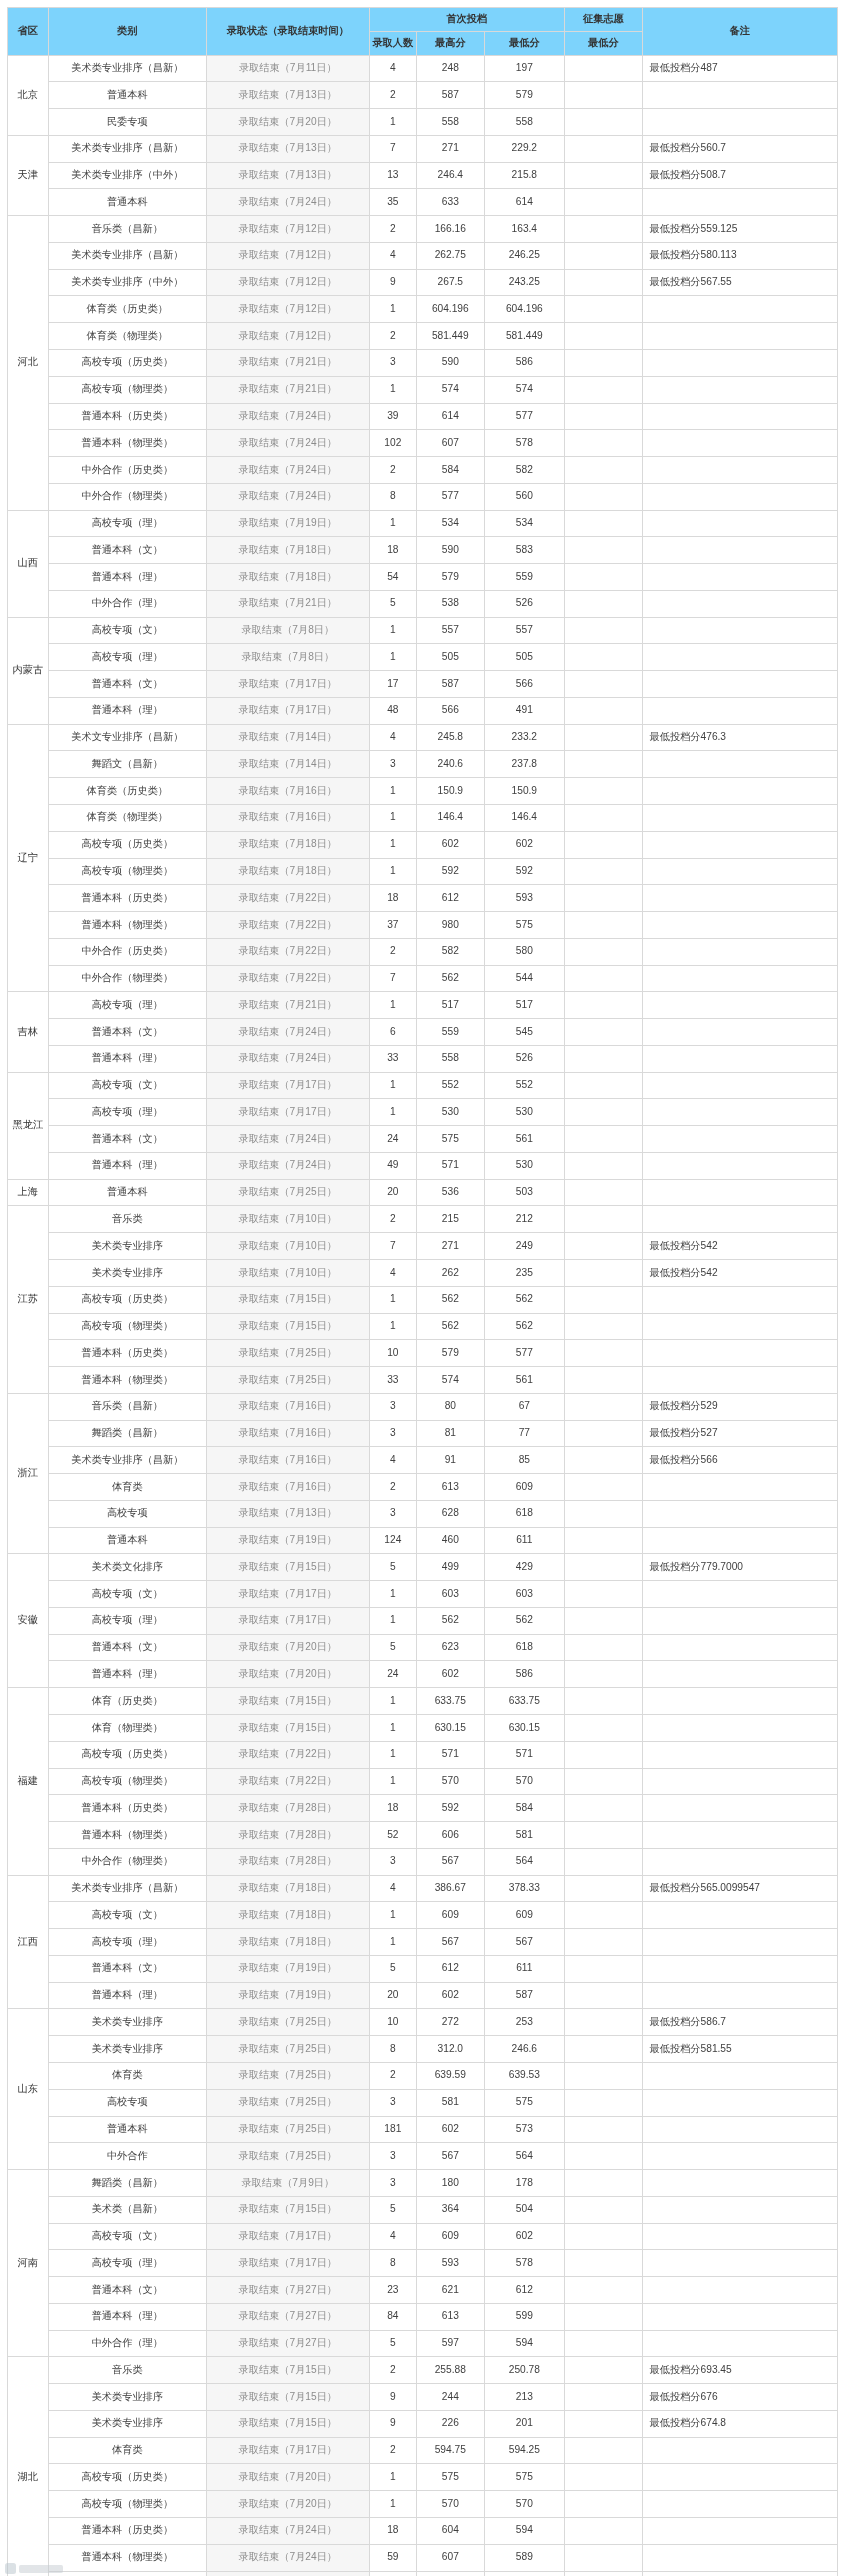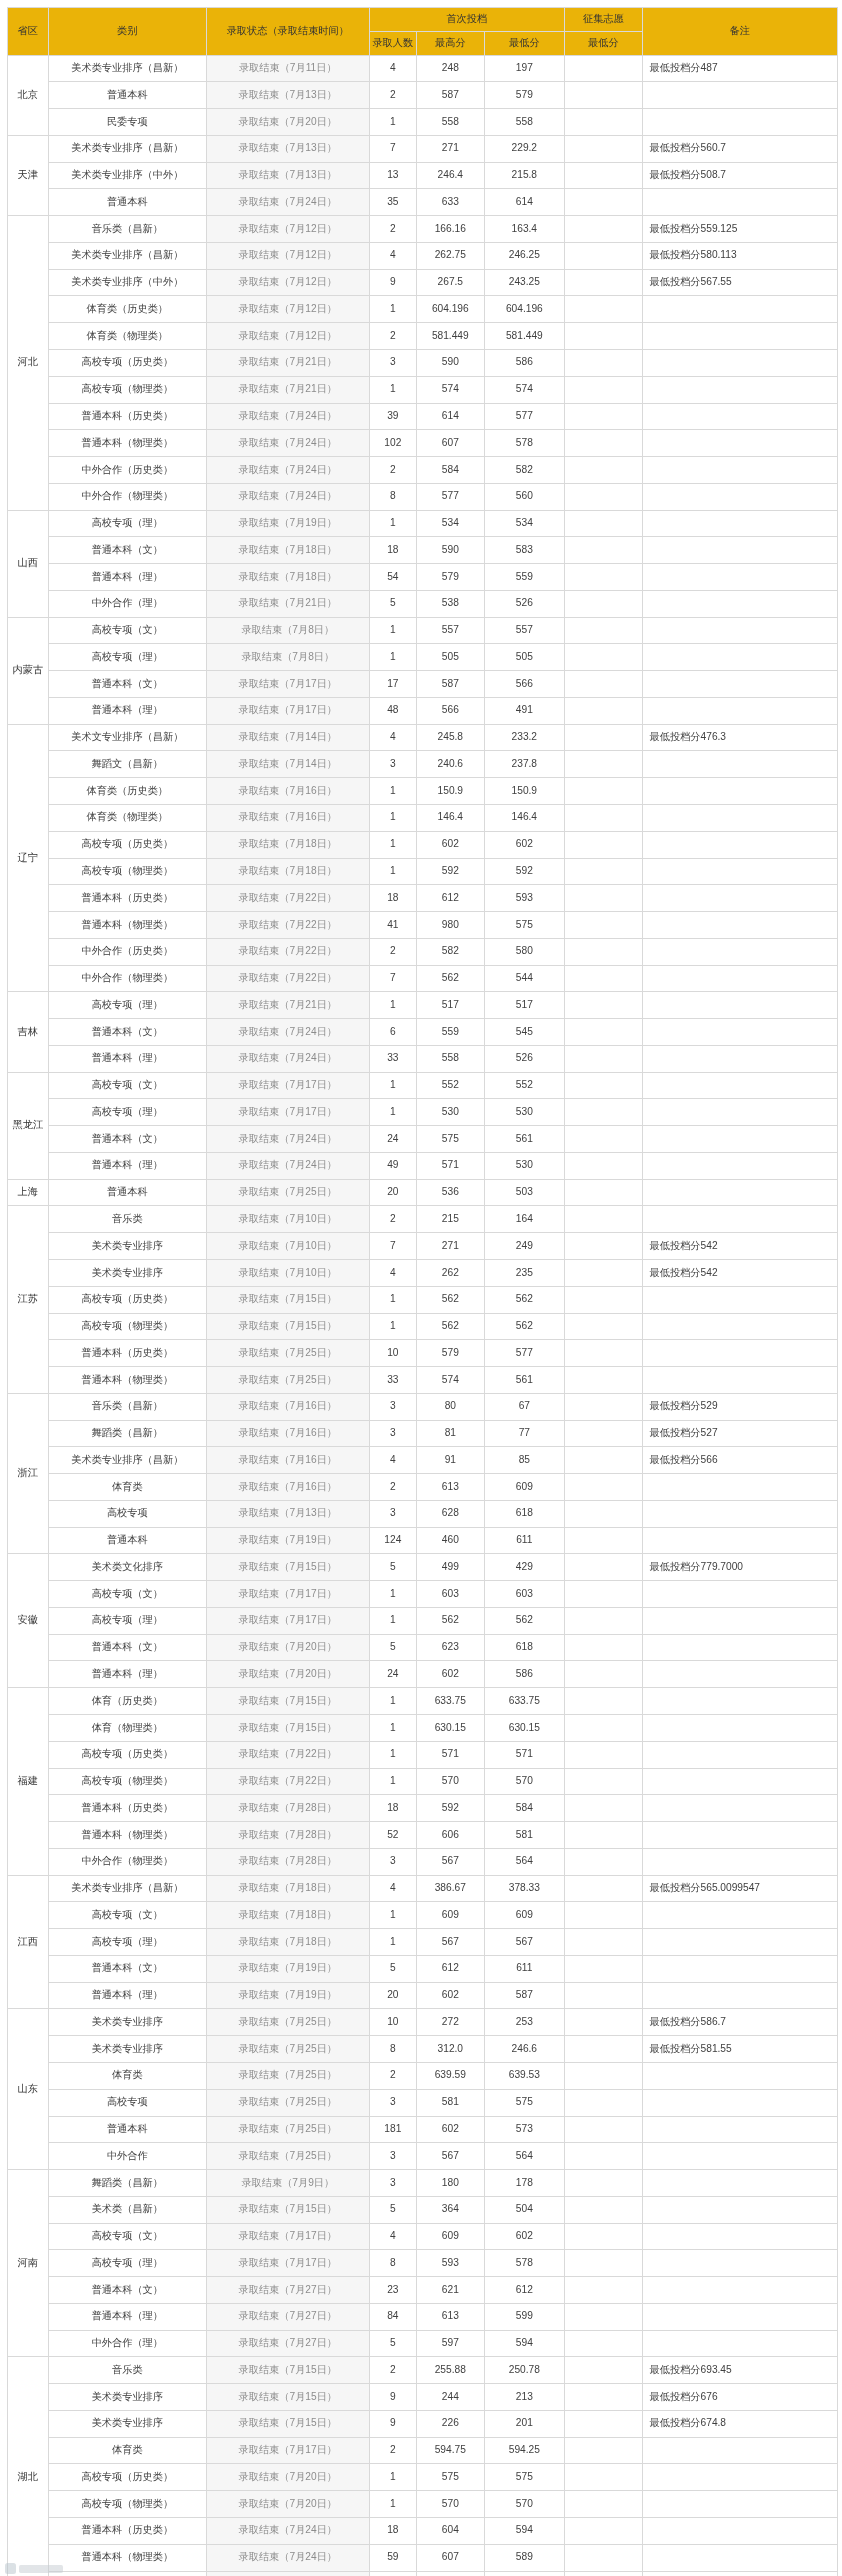--- a/index.html
+++ b/index.html
@@ -29,21 +29,22 @@
     text-align: center;
     vertical-align: middle;
     padding: 1.7px 2.5px;
     line-height: 1.25;
     overflow: hidden;
     white-space: nowrap;
   }
   .score-table thead th {
     height: 19.5px;
     color: #333333;
-    background: #eab308;
+    background: #7dd3fc;
+    font-weight: bold;
   }
   .score-table tbody td {
     height: 22.4px;
   }
   .score-table td.status {
     background: #f6f6f6;
     color: #8c8c8c;
   }
   .score-table td.remark {
     text-align: left;
@@ -401,21 +402,21 @@
           <td class="status">录取结束（7月22日）</td>
           <td>18</td>
           <td>612</td>
           <td>593</td>
           <td></td>
           <td class="remark"></td>
         </tr>
         <tr>
           <td>普通本科（物理类）</td>
           <td class="status">录取结束（7月22日）</td>
-          <td>41</td>
+          <td>37</td>
           <td>980</td>
           <td>575</td>
           <td></td>
           <td class="remark"></td>
         </tr>
         <tr>
           <td>中外合作（历史类）</td>
           <td class="status">录取结束（7月22日）</td>
           <td>2</td>
           <td>582</td>
@@ -506,21 +507,21 @@
           <td>503</td>
           <td></td>
           <td class="remark"></td>
         </tr>
         <tr>
           <td rowspan="7" class="province-cell">江苏</td>
           <td>音乐类</td>
           <td class="status">录取结束（7月10日）</td>
           <td>2</td>
           <td>215</td>
-          <td>164</td>
+          <td>212</td>
           <td></td>
           <td class="remark"></td>
         </tr>
         <tr>
           <td>美术类专业排序</td>
           <td class="status">录取结束（7月10日）</td>
           <td>7</td>
           <td>271</td>
           <td>249</td>
           <td></td>

